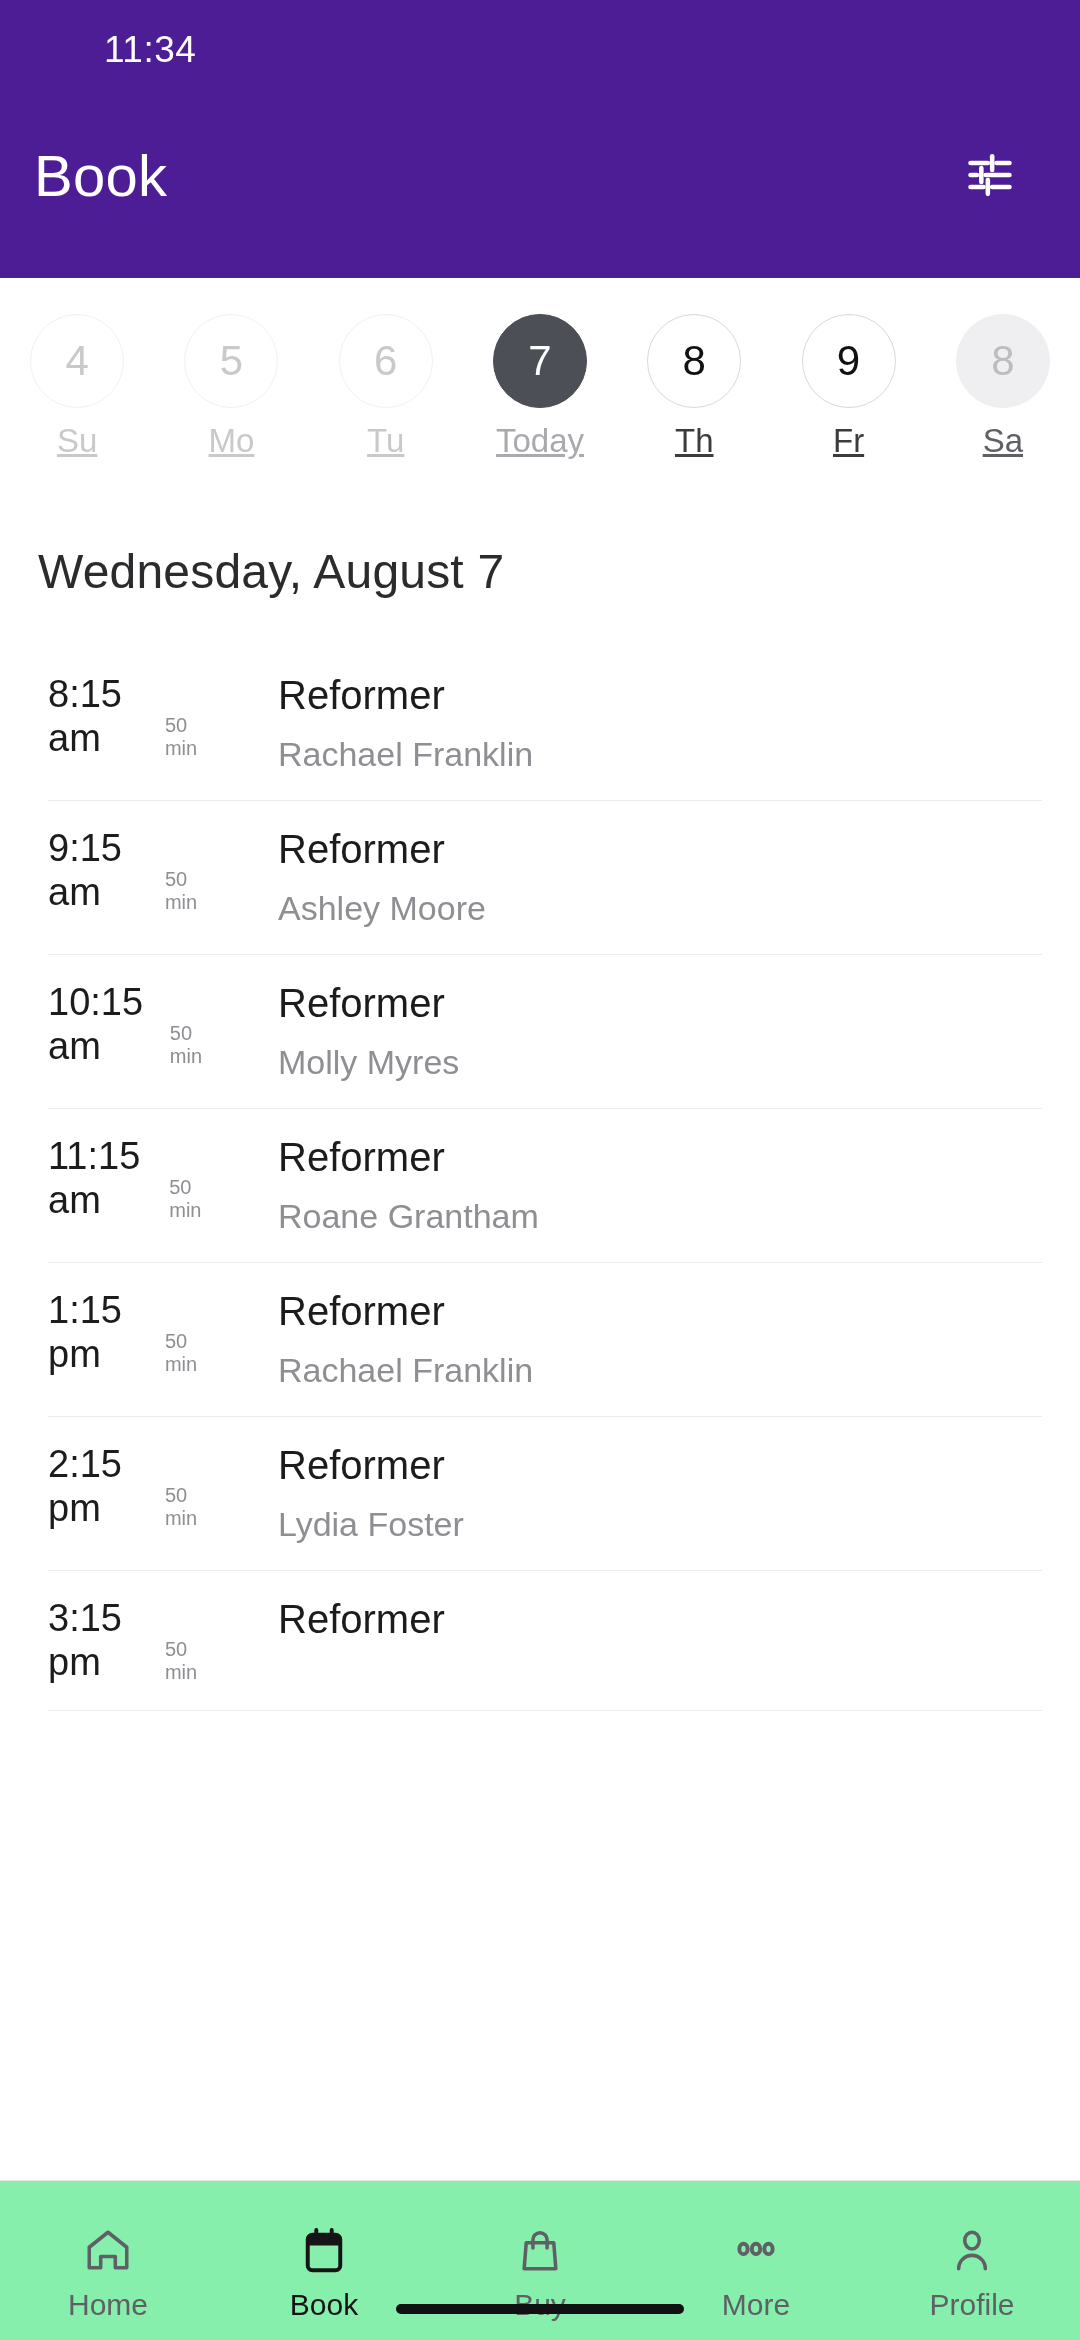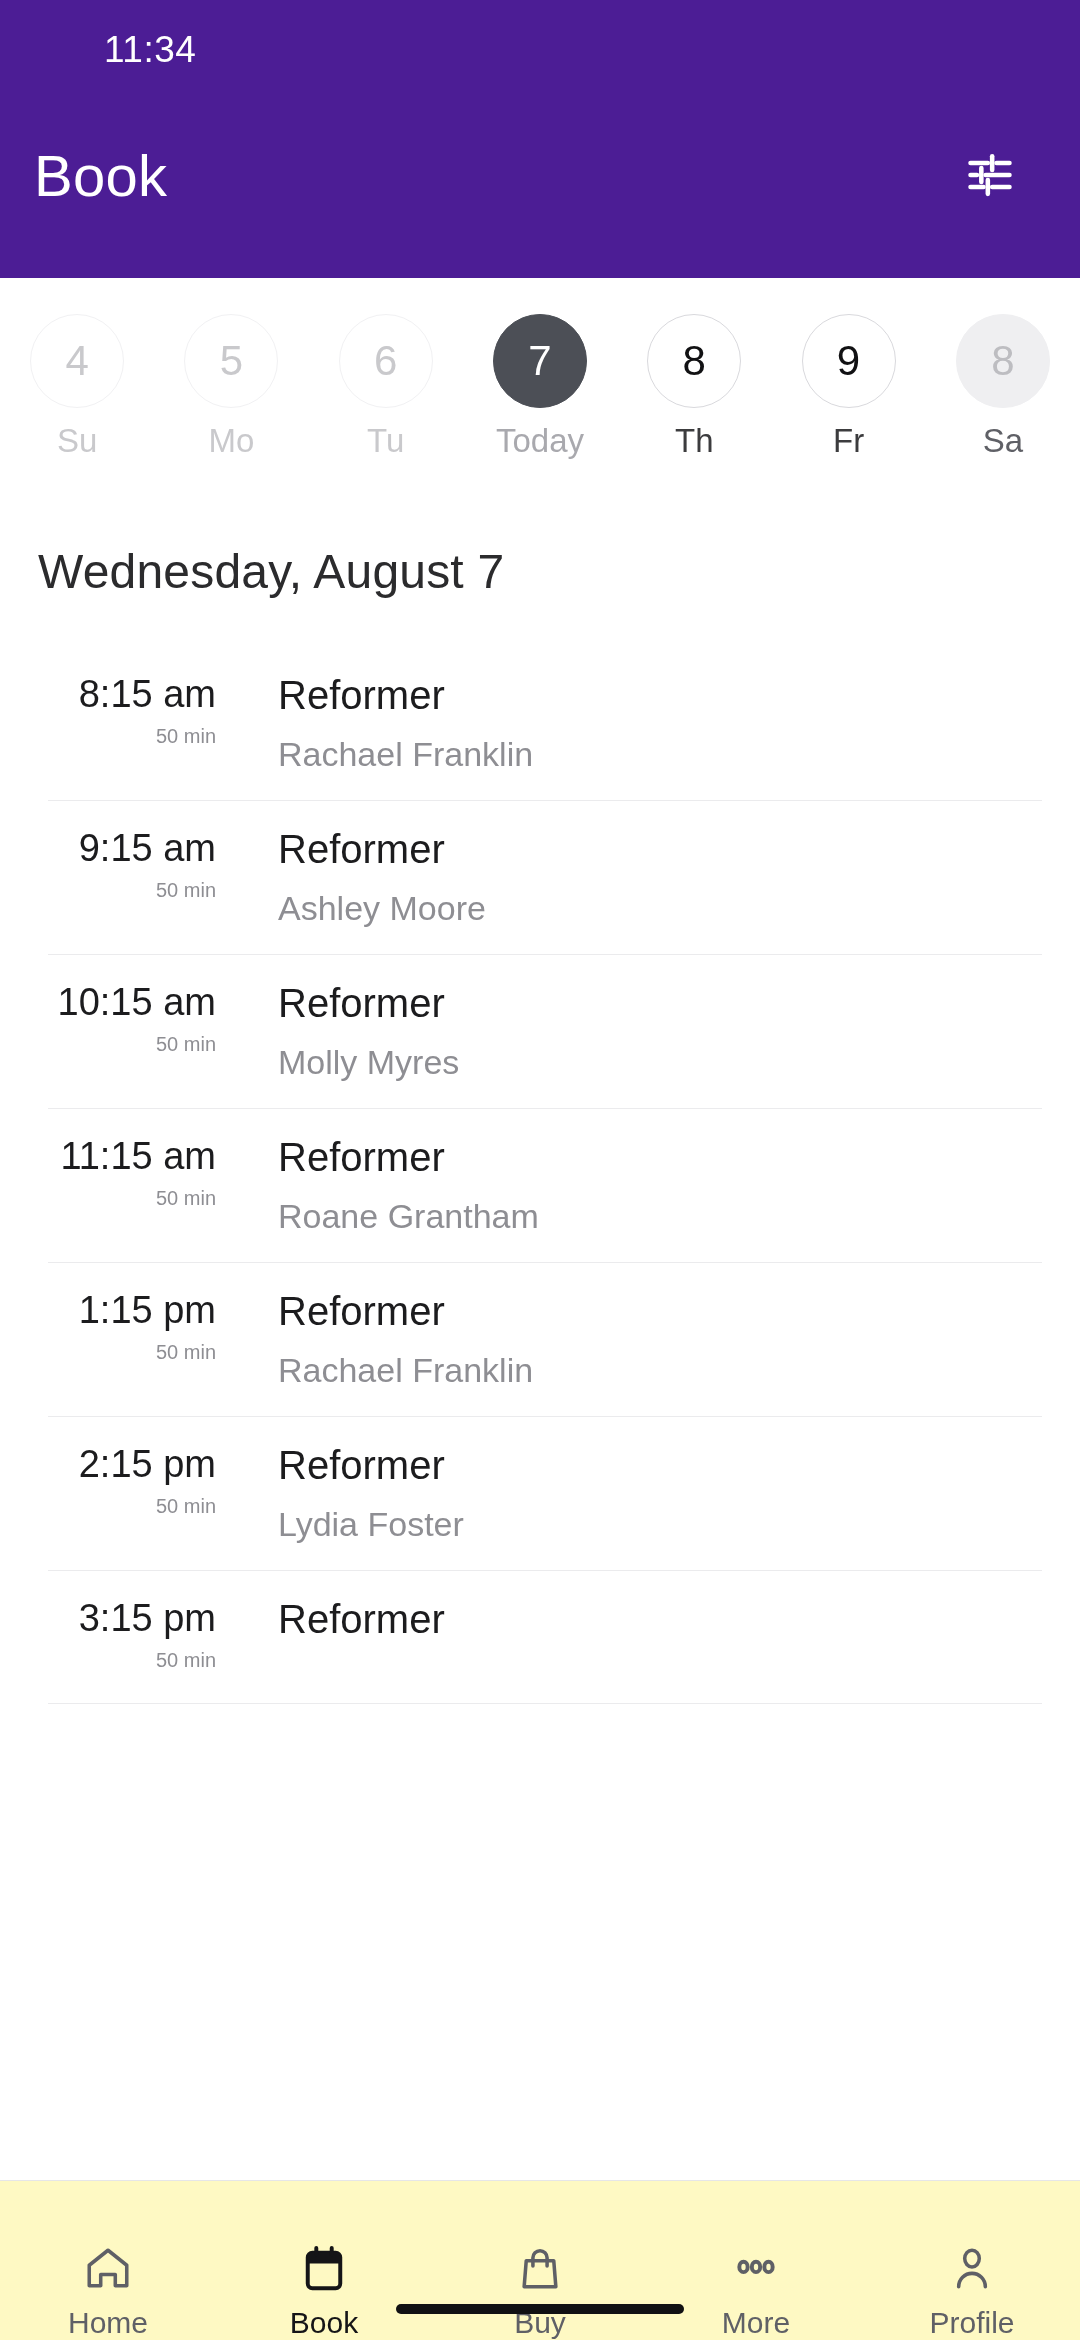--- a/index.html
+++ b/index.html
@@ -85,20 +85,21 @@
   }
   .date-cell.filled .date-circle {
     background:#efeff1;
     border-color:#efeff1;
     color:#bdbdc1;
   }
   .date-label {
     margin-top:14px;
     font-size:33px;
     color:#8e8e93;
+    text-decoration:underline;
   }
   .date-cell.selected .date-label { color:#a9a9ae; }
   .date-cell.disabled .date-label { color:#c9c9cc; }
   .date-cell.filled .date-label { color:#5f6066; }
   .date-cell.active .date-label { color:#3c3c3e; }
   .date-cell.active .date-circle { color:#111113; border-color:#d9d9dd; }
 
   
   .day-heading {
     padding:84px 0 0 38px;
@@ -120,24 +121,23 @@
     padding:26px 0 26px 0;
     margin:0 38px 0 48px;
     border-bottom:1.5px solid #ebebed;
     cursor:pointer;
     min-height:133px;
   }
   .class-row:first-child { border-top:none; }
   .time-col {
     width:182px;
     flex:0 0 182px;
-    display:flex; flex-direction:column;
+    display:flex; flex-direction:row;
     align-items:flex-end;
     padding-right:14px;
-    text-align:center;
   }
   .time-text {
     font-size:38px;
     color:#1c1c1e;
     line-height:1.15;
   }
   .dur-text {
     margin-top:8px;
     font-size:20px;
     color:#8e8e93;
@@ -156,23 +156,23 @@
     margin-top:18px;
     font-size:34px;
     color:#8e8e93;
   }
 
   
   .bottom-nav {
     flex:0 0 160px;
     border-top:1.5px solid #e6e6e8;
     display:flex;
-    align-items:flex-end;
+    align-items:center;
     padding-top:22px;
-    background:#fef9c3;
+    background:#86efac;
   }
   .nav-item {
     flex:1 1 0;
     display:flex; flex-direction:column;
     align-items:center;
     cursor:pointer;
   }
   .nav-icon { height:58px; display:flex; align-items:center; justify-content:center; }
   .nav-icon svg { display:block; }
   .nav-label {

